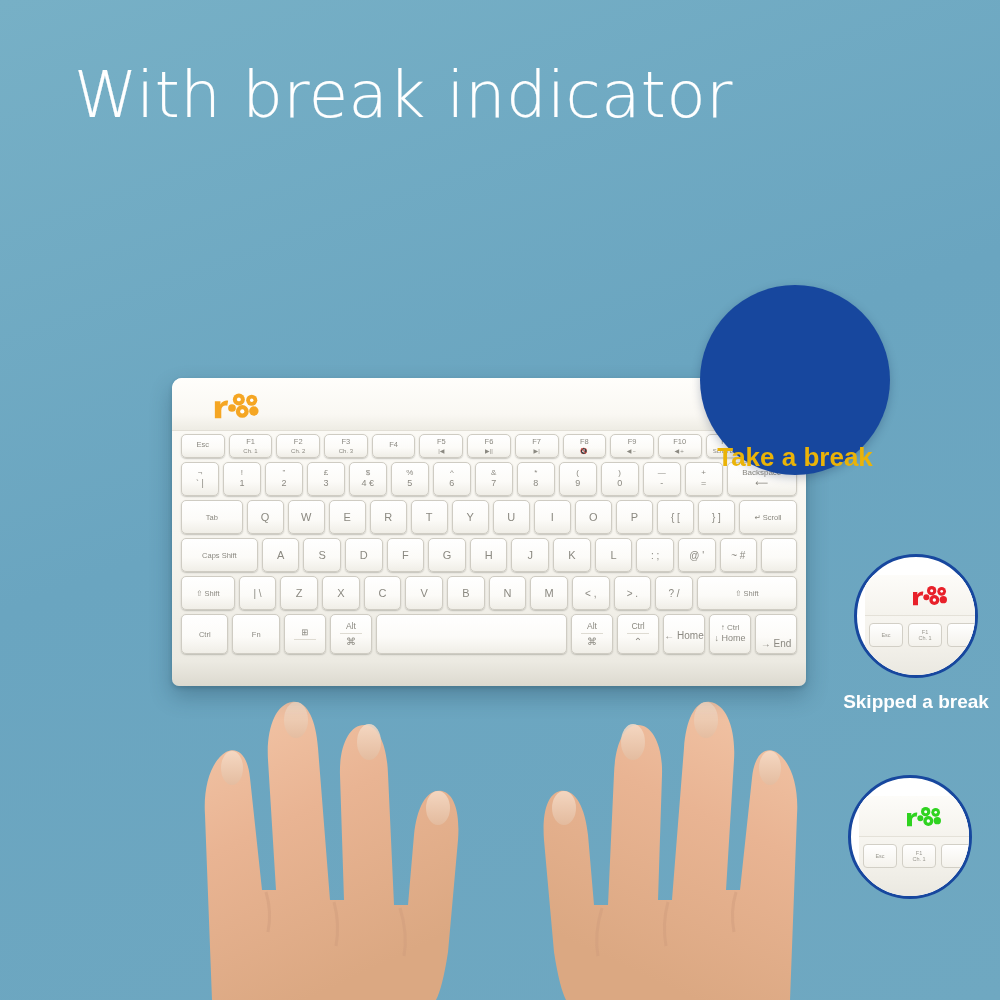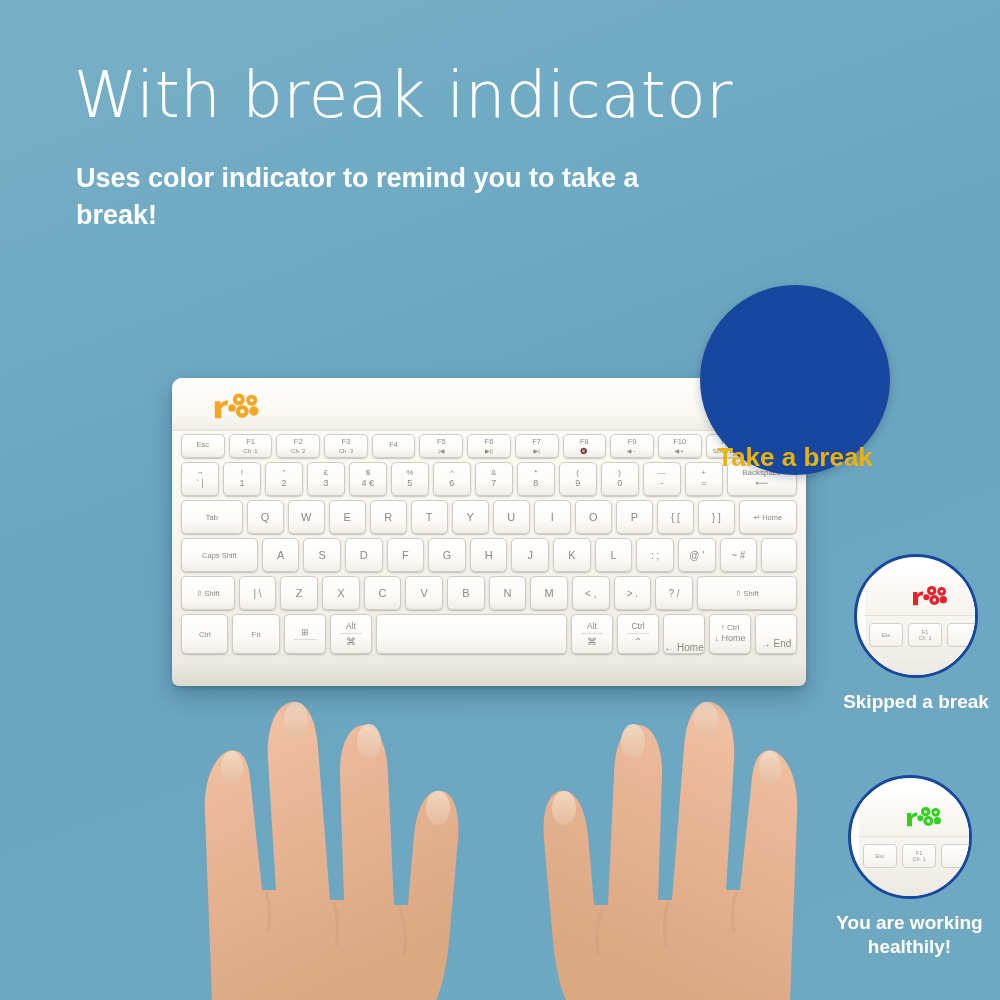--- a/index.html
+++ b/index.html
@@ -290,21 +290,20 @@
       <ellipse cx="706" cy="120" rx="12" ry="18" fill="url(#nail)" opacity="0.85"></ellipse>
       <ellipse cx="633" cy="142" rx="12" ry="18" fill="url(#nail)" opacity="0.85"></ellipse>
       <ellipse cx="564" cy="208" rx="12" ry="17" fill="url(#nail)" opacity="0.85"></ellipse>
       <path d="M 736 292 q -6 20 -2 40" stroke="#cf9c7c" stroke-width="3" fill="none" opacity="0.45"></path>
       <path d="M 668 302 q -6 22 -2 44" stroke="#cf9c7c" stroke-width="3" fill="none" opacity="0.45"></path>
       <path d="M 602 308 q -8 26 -4 48" stroke="#cf9c7c" stroke-width="3" fill="none" opacity="0.45"></path>
     </g>
   </svg>
 
   <div id="title">With break indicator</div>
-  <div id="subtitle">Uses color indicator to remind you to take a break!</div>
 
   <div id="keyboard">
     <div id="kb-topbar">
       <svg id="kb-logo" viewBox="0 0 120 70">
         <g fill="#f5a623">
           <path d="M6 26 h13 v8 c4-8 12-10 18-9 l-2 12 c-7-2-14 1-14 11 v18 h-15 z"></path>
           <circle cx="62" cy="22" r="14"></circle>
           <circle cx="92" cy="24" r="13"></circle>
           <circle cx="70" cy="50" r="15"></circle>
           <circle cx="97" cy="49" r="11"></circle>
@@ -472,21 +471,21 @@
         <div class="key">
             <span class="main">P</span>
           </div>
         <div class="key lbl-sm">
             <span>{ [</span>
           </div>
         <div class="key lbl-sm">
             <span>} ]</span>
           </div>
         <div class="key wide" style="flex:1.6 1 0">
-            <span>↵ Home</span>
+            <span>↵ Scroll</span>
           </div>
       </div>
 
       <div class="krow">
         <div class="key wide" style="flex:2.1 1 0">
             <span>Caps Shift</span>
           </div>
         <div class="key">
             <span class="main">A</span>
           </div>
@@ -587,21 +586,21 @@
             <span></span>
           </div>
         <div class="key split" style="flex:1.1 1 0">
             <span class="up">Alt</span>
             <span class="dn">⌘</span>
           </div>
         <div class="key split" style="flex:1.1 1 0">
             <span class="up">Ctrl</span>
             <span class="dn">⌃</span>
           </div>
-        <div class="key lbl-sm" style="flex:1.1 1 0; align-items:flex-end; padding-bottom:0">
+        <div class="key lbl-sm" style="flex:1.1 1 0; align-items:flex-end; padding-bottom:12px">
             <span>← Home</span>
           </div>
         <div class="key dual" style="flex:1.1 1 0">
             <span class="top">↑ Ctrl</span>
             <span class="bot">↓ Home</span>
           </div>
         <div class="key lbl-sm" style="flex:1.1 1 0; align-items:flex-end; padding-bottom:4px">
             <span>→ End</span>
           </div>
       </div>
@@ -674,16 +673,15 @@
               <span></span>
             </div>
           <div class="mini-key">
               <span>F1</span>
               <span>Ch. 1</span>
             </div>
           <div class="mini-key"></div>
         </div>
       </div>
     </div>
-    <div class="side-caption" style="width:165px; margin-left:-8px">You are working healthily!</div>
   </div>
 
 </div>
 
 </body></html>

